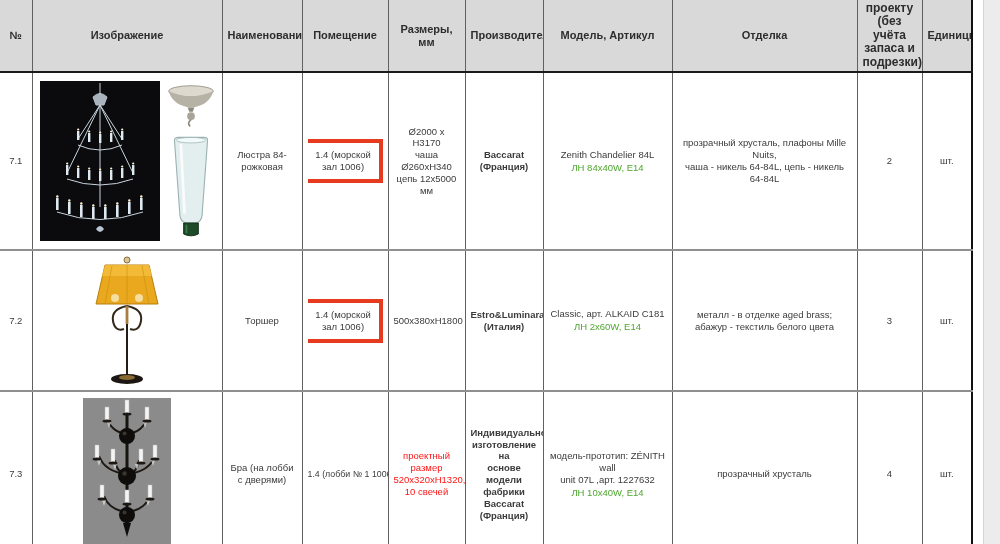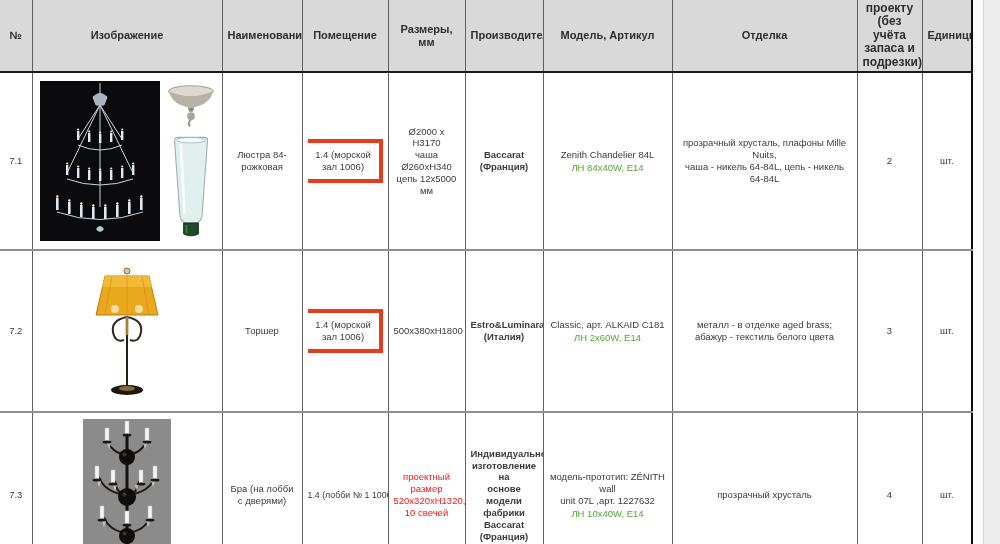--- a/index.html
+++ b/index.html
@@ -178,21 +178,21 @@
         <td>
           <div class="pre">Zenith Chandelier 84L</div>
           <div class="green">ЛН 84x40W, E14</div>
         </td>
         <td class="pre">прозрачный хрусталь, плафоны Mille Nuits,
 чаша - никель 64-84L, цепь - никель 64-84L</td>
         <td>2</td>
         <td>шт.</td>
       </tr>
 
-      <tr class="item" style="height:162px">
+      <tr class="item" style="height:141px">
         <td>7.2</td>
         <td>
           <div class="imgwrap">
             <svg width="110" height="133" viewBox="0 0 110 133">
               <circle cx="55" cy="6" r="3" fill="#d8c79a" stroke="#8a6a33" stroke-width="1"></circle>
               <path d="M33 11 L77 11 L86 50 L24 50 Z" fill="#e9a81e" stroke="#b87f0c" stroke-width="1"></path>
               <path d="M33 11 L77 11 L80 22 L30 22 Z" fill="#f4bd3d" opacity="0.85"></path>
               <path d="M55 11 L55 50 M40 11.5 L33 50 M70 11.5 L77 50" stroke="#c68c10" stroke-width="0.8" opacity="0.7"></path>
               <circle cx="43" cy="44" r="4" fill="#f6e3ae" opacity="0.9"></circle>
               <circle cx="67" cy="44" r="4" fill="#f6e3ae" opacity="0.9"></circle>

